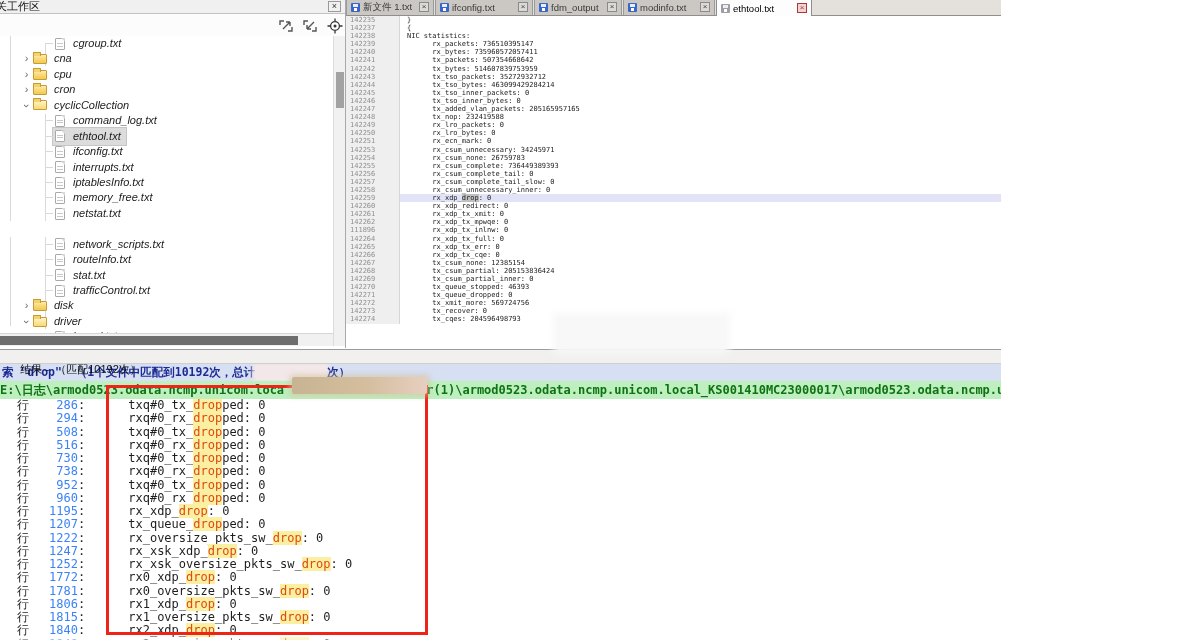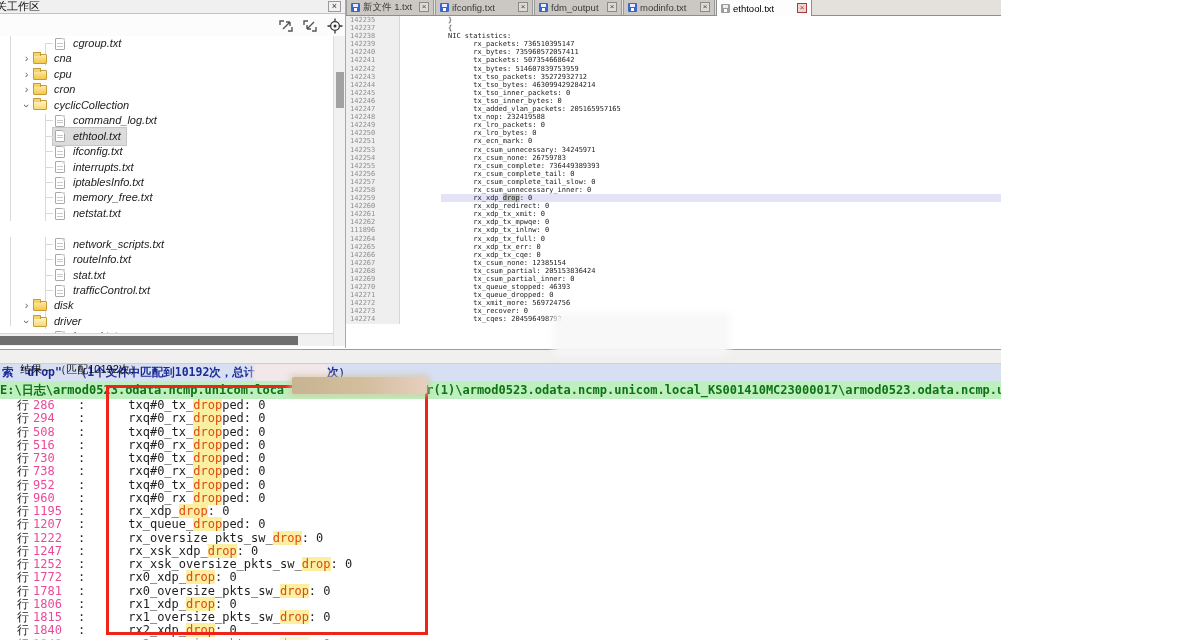--- a/index.html
+++ b/index.html
@@ -94,21 +94,21 @@
     width:10px; height:10px; border:1px solid #8A8A8A; background:#DCDAD6;
     color:#444; font-size:8px; line-height:8px; text-align:center; flex:none;
   }
   .tab.active .tab-x { border-color:#A93A3A; color:#A93A3A; background:#F0D4D4; }
 
   
   .editor {
     position:absolute; left:346px; top:16px; width:842px; height:332px;
     overflow:hidden; font-family:"DejaVu Sans Mono", monospace; font-size:7px; background:#fff;
   }
-  .eline { display:flex; height:8.1px; line-height:8.1px; white-space:pre;gap:41px; }
+  .eline { display:flex; height:8.1px; line-height:8.1px; white-space:pre; }
   .eline .n {
     flex:none; width:54px; background:#EFEFEF; color:#8F8F8F;
     padding-left:4px; border-right:1px solid #D6D6D6;
   }
   .eline .c { flex:1; padding-left:7px; color:#1b1b1b; }
   .eline.cur .c { background:#E3E3F7; }
   .hl-gray { background:#BFBFBF; }
   .editor-vscroll {
     position:absolute; left:1188px; top:16px; width:12px; height:332px;
     background:#F1F1F1; border-left:1px solid #D2D2D2;
@@ -139,21 +139,21 @@
     font-family:"DejaVu Sans Mono","DejaVu Sans",monospace; font-weight:bold; font-size:12px;
     white-space:pre; overflow:hidden;
   }
   .res-rows { position:absolute; left:0; top:49px; width:1200px; height:242px; overflow:hidden; }
   .rrow {
     display:flex; height:13.25px; line-height:13.25px; white-space:pre;
     font-family:"DejaVu Sans Mono","DejaVu Sans",monospace; font-size:12px; color:#1e1e1e;
   }
   .rrow.partial { opacity:.55; }
   .rrow .hang { flex:none; width:33px; padding-left:17px; color:#222; }
-  .rrow .num { flex:none; width:45px; color:#ec4899; }
+  .rrow .num { flex:none; width:45px; text-align:right; color:#3b82f6; }
   .rrow .colon { flex:none; color:#222; }
   .rrow .txt { margin-left:43px; color:#1e1e1e; }
   .hl { background:#FBEFA2; color:#DD4A12; }
 
   
   .red-box {
     position:absolute; left:106px; top:385px; width:322px; height:250px;
     border:3px solid #EE2418; z-index:8; pointer-events:none;
   }
   .blur-path {

